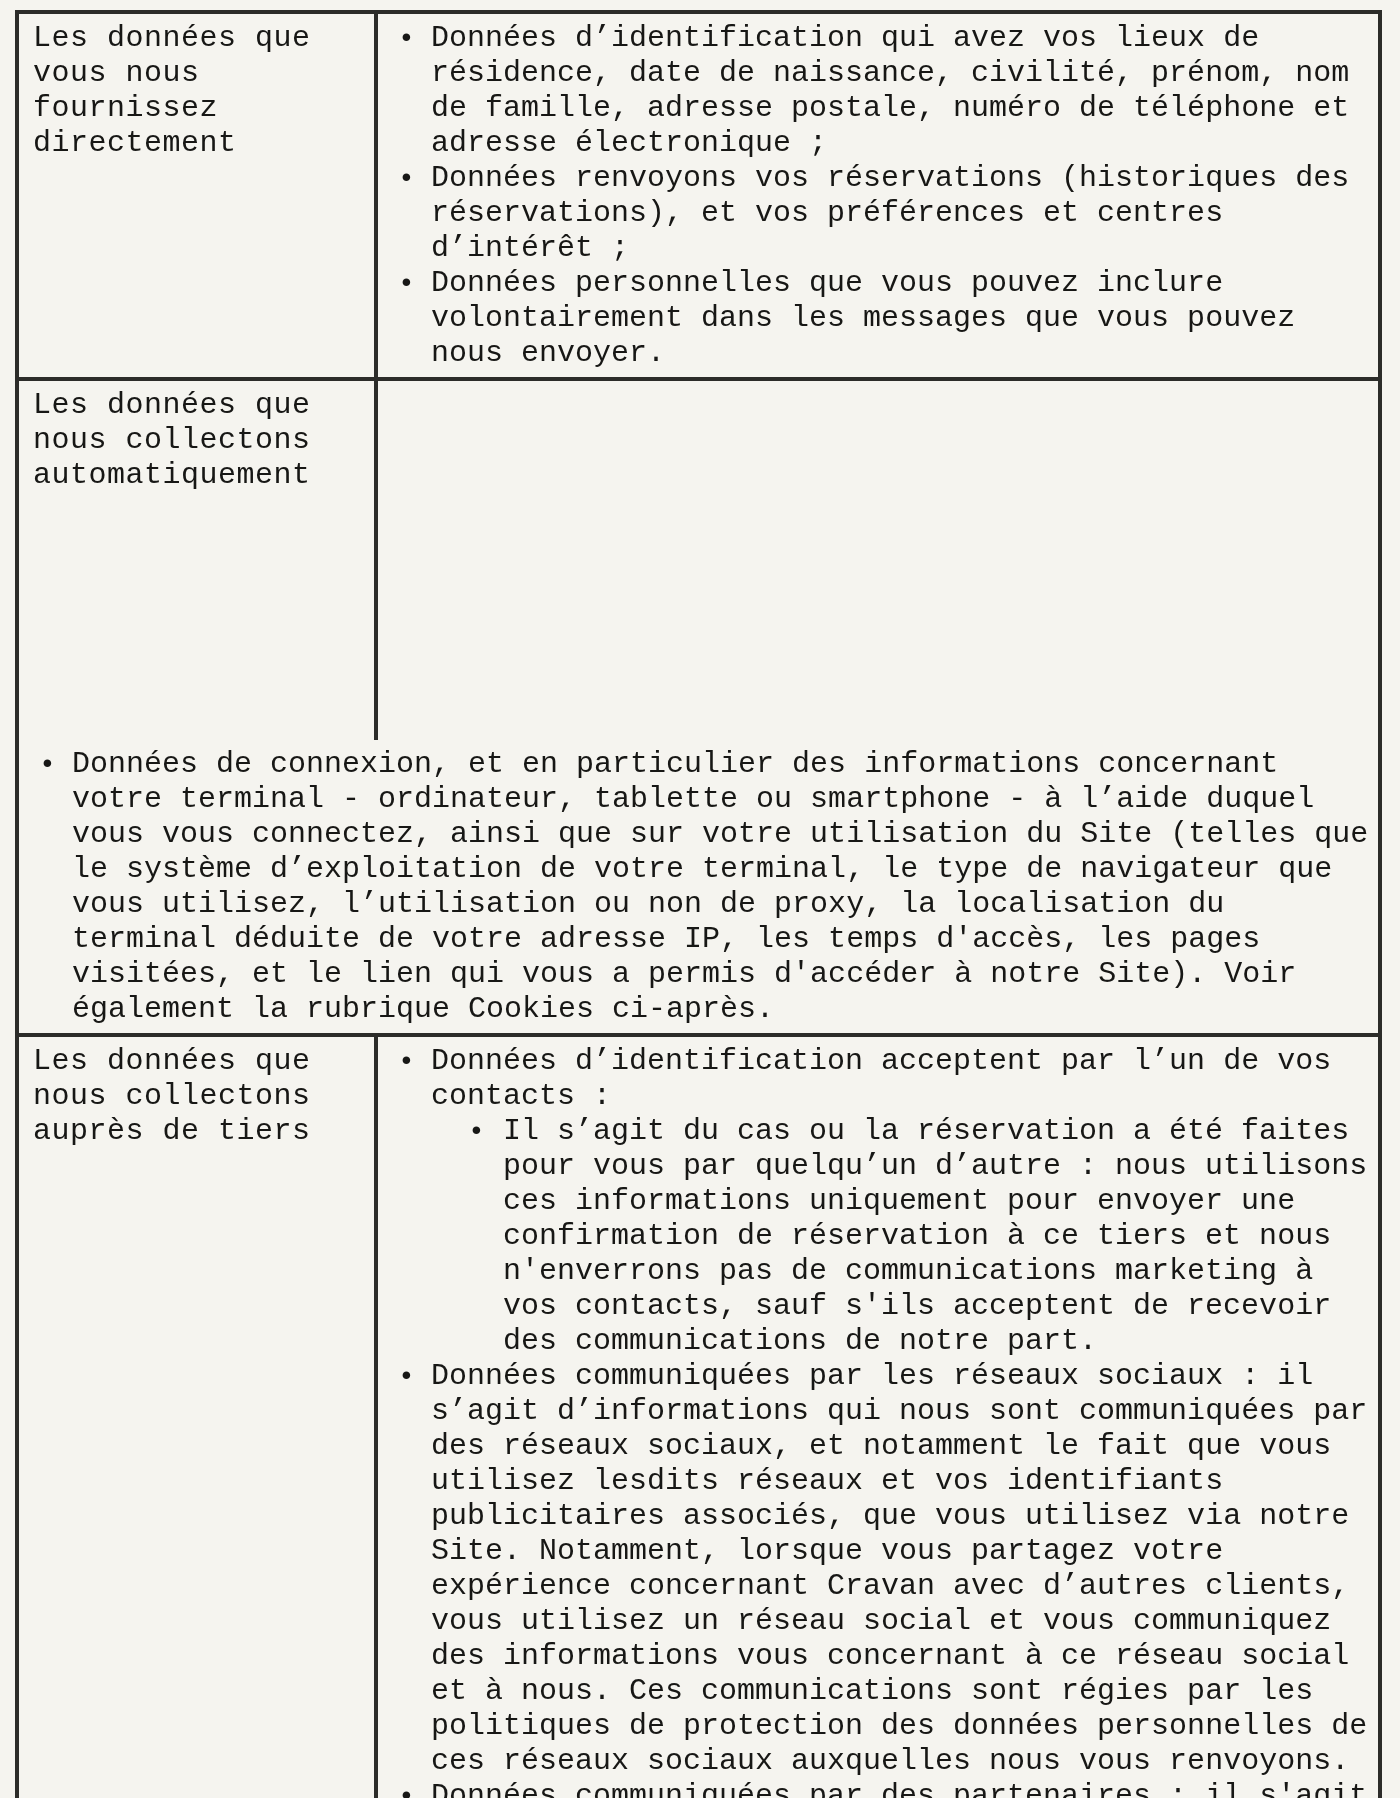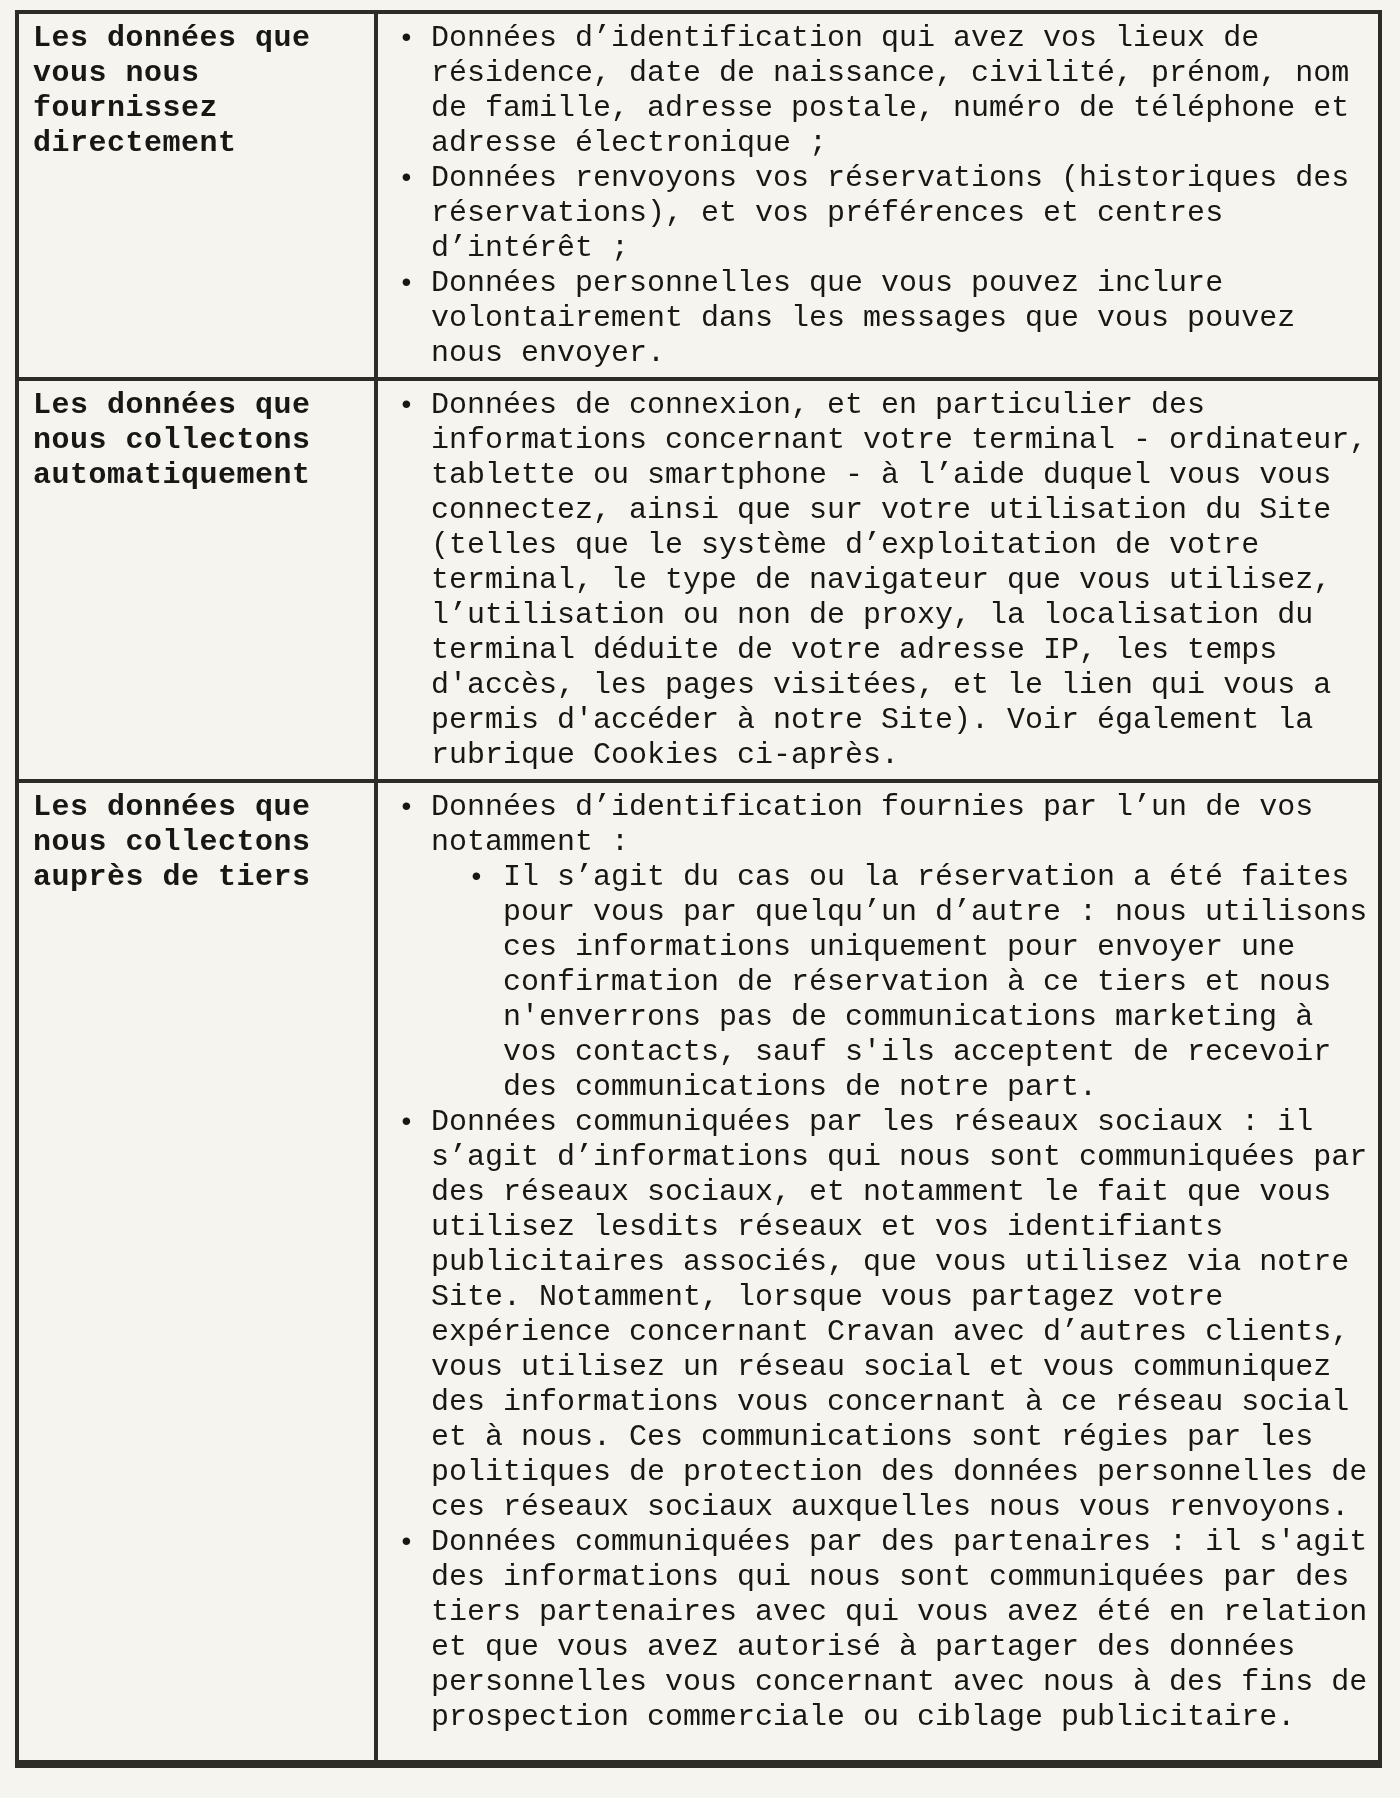--- a/index.html
+++ b/index.html
@@ -22,31 +22,31 @@
     border-bottom-width: 8px;
     background: #f5f4ef;
   }
   .row {
     display: flex;
     align-items: stretch;
     border-top: 4px solid #2c2c29;
   }
   .row:first-child { border-top: none; }
   .row-1 { min-height: 362px; }
-  .row-2 { min-height: 398px; }
+  .row-2 { min-height: 398px; flex-direction: column; }
   .row-3 { min-height: 977px; }
   .cell-h {
     flex: 0 0 359px;
     width: 359px;
     box-sizing: border-box;
     border-right: 4px solid #2c2c29;
     padding: 7px 8px 6px 14px;
     font-size: 30px;
     line-height: 35px;
-    font-weight: bold;
+    font-weight: normal;
     letter-spacing: 0.5px;
   }
   .cell-c {
     flex: 1 1 auto;
     box-sizing: border-box;
     padding: 7px 3px 6px 0;
     font-size: 30px;
     line-height: 35px;
   }
   .li { display: flex; align-items: stretch; }
@@ -93,21 +93,21 @@
         <span class="t">Données de connexion, et en particulier des informations concernant votre terminal - ordinateur, tablette ou smartphone - à l’aide duquel vous vous connectez, ainsi que sur votre utilisation du Site (telles que le système d’exploitation de votre terminal, le type de navigateur que vous utilisez, l’utilisation ou non de proxy, la localisation du terminal déduite de votre adresse IP, les temps d'accès, les pages visitées, et le lien qui vous a permis d'accéder à notre Site). Voir également la rubrique Cookies ci-après.</span>
       </div>
     </div>
   </div>
 
   <div class="row row-3">
     <div class="cell-h">Les données que nous collectons auprès de tiers</div>
     <div class="cell-c">
       <div class="li">
         <span class="b">•</span>
-        <span class="t">Données d’identification fournies par l’un de vos notamment :</span>
+        <span class="t">Données d’identification acceptent par l’un de vos contacts :</span>
       </div>
       <div class="li lvl2">
         <span class="b">•</span>
         <span class="t">Il s’agit du cas ou la réservation a été faites pour vous par quelqu’un d’autre : nous utilisons ces informations uniquement pour envoyer une confirmation de réservation à ce tiers et nous n'enverrons pas de communications marketing à vos contacts, sauf s'ils acceptent de recevoir des communications de notre part.</span>
       </div>
       <div class="li">
         <span class="b">•</span>
         <span class="t">Données communiquées par les réseaux sociaux : il s’agit d’informations qui nous sont communiquées par des réseaux sociaux, et notamment le fait que vous utilisez lesdits réseaux et vos identifiants publicitaires associés, que vous utilisez via notre Site. Notamment, lorsque vous partagez votre expérience concernant Cravan avec d’autres clients, vous utilisez un réseau social et vous communiquez des informations vous concernant à ce réseau social et à nous. Ces communications sont régies par les politiques de protection des données personnelles de ces réseaux sociaux auxquelles nous vous renvoyons.</span>
       </div>
       <div class="li">

